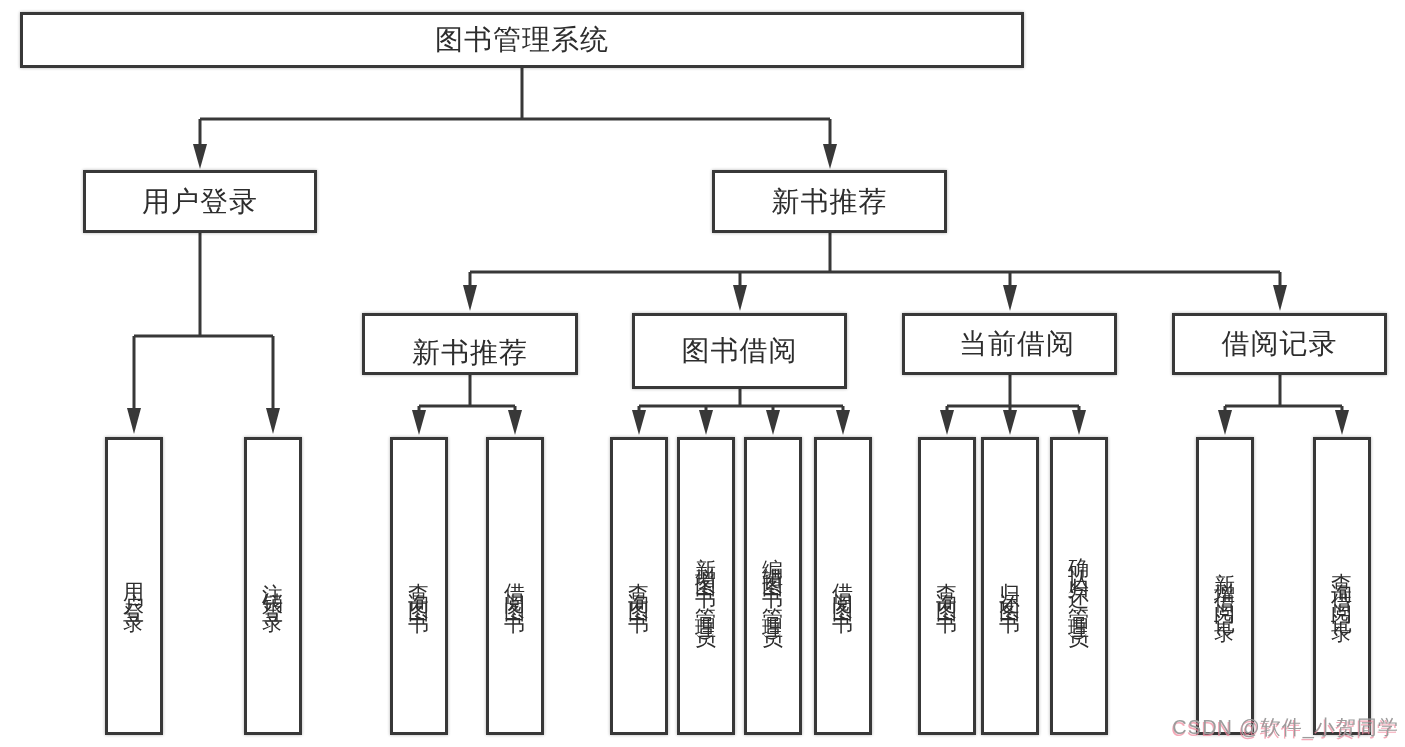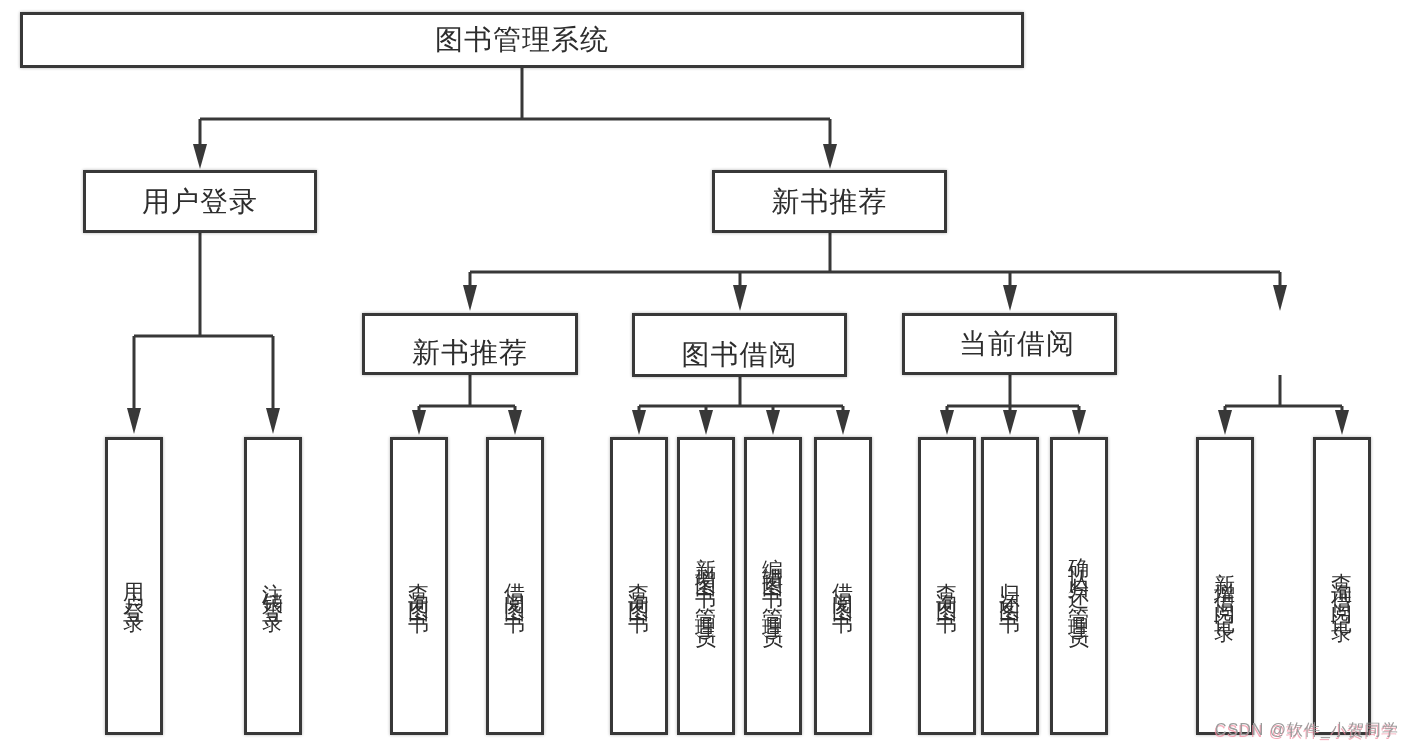--- a/index.html
+++ b/index.html
@@ -36,37 +36,37 @@
     letter-spacing: 10px;
     white-space: nowrap;
   }
   
   .n-root  { left: 20px;   top: 12px;  width: 1004px; height: 56px; }
   
   .n-l2a   { left: 83px;   top: 170px; width: 234px;  height: 63px; }
   .n-l2b   { left: 712px;  top: 170px; width: 235px;  height: 63px; }
   
   .n-l3a   { left: 362px;  top: 313px; width: 216px;  height: 62px; align-items: flex-end; }
-  .n-l3b   { left: 632px;  top: 313px; width: 215px;  height: 64px; align-items: flex-end; }
+  .n-l3b   { left: 632px;  top: 313px; width: 215px;  height: 76px; }
   .n-l3c   { left: 902px;  top: 313px; width: 215px;  height: 62px; padding-left: 15px; }
   .n-l3d   { left: 1172px; top: 313px; width: 215px;  height: 62px; }
   
   .leaf    { top: 437px; width: 58px; height: 298px; }
   .x105  { left: 105px; }  .x244  { left: 244px; }
   .x390  { left: 390px; }  .x486  { left: 486px; }
   .x610  { left: 610px; }  .x677  { left: 677px; }
   .x744  { left: 744px; }  .x814  { left: 814px; }
   .x918  { left: 918px; }  .x981  { left: 981px; }
   .x1050 { left: 1050px; } .x1196 { left: 1196px; }
   .x1313 { left: 1313px; }
   .watermark {
     position: absolute;
     right: 6px;
     bottom: 6px;
-    font-size: 16px;
+    font-size: 20px;
     color: #9c9c9c;
     text-shadow: -1px 2px 0 rgba(242,140,160,0.75);
     letter-spacing: 1px;
     white-space: nowrap;
   }
 </style>
 </head>
 <body>
 
 <div class="canvas">
@@ -131,20 +131,23 @@
 
   <div class="box n-l3a">
     <span class="hlabel">新书推荐</span>
   </div>
   <div class="box n-l3b">
     <span class="hlabel">图书借阅</span>
   </div>
   <div class="box n-l3c">
     <span class="hlabel">当前借阅</span>
   </div>
+  <div class="box n-l3d">
+    <span class="hlabel">借阅记录</span>
+  </div>
 
   <div class="box leaf x105">
     <span class="vlabel">用户登录</span>
   </div>
   <div class="box leaf x244">
     <span class="vlabel">注销登录</span>
   </div>
 
   <div class="box leaf x390">
     <span class="vlabel">查询图书</span>

